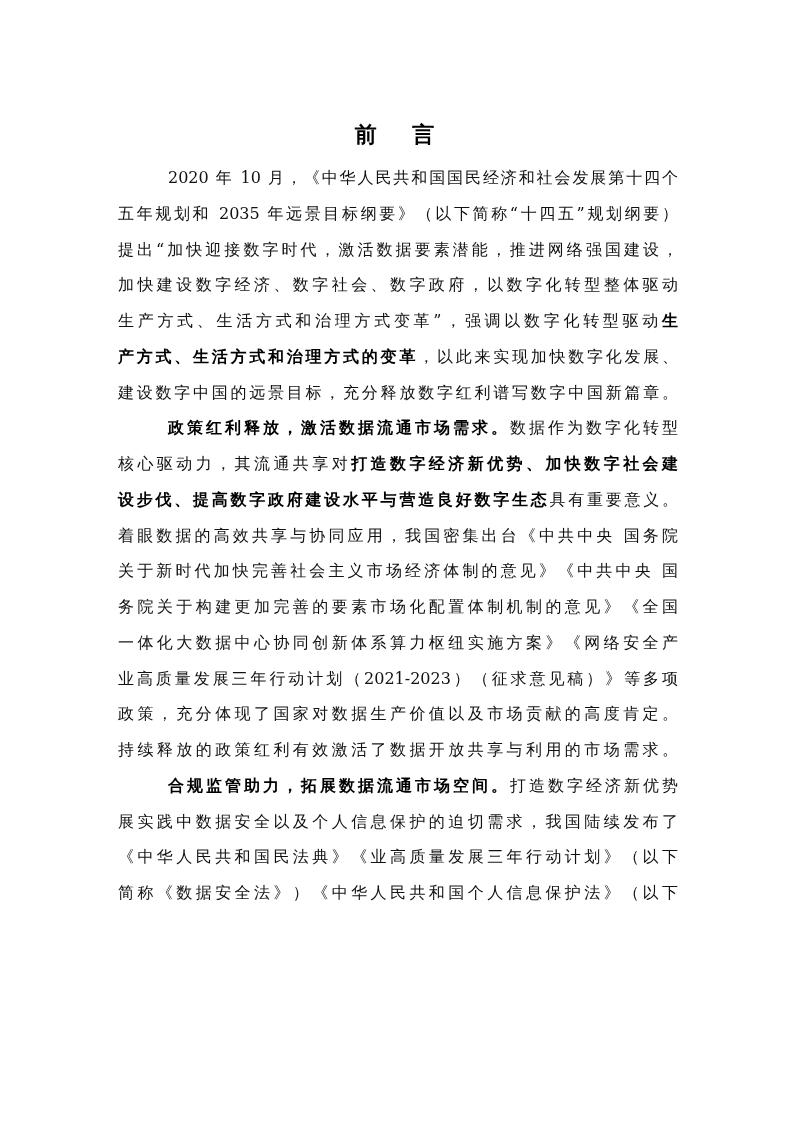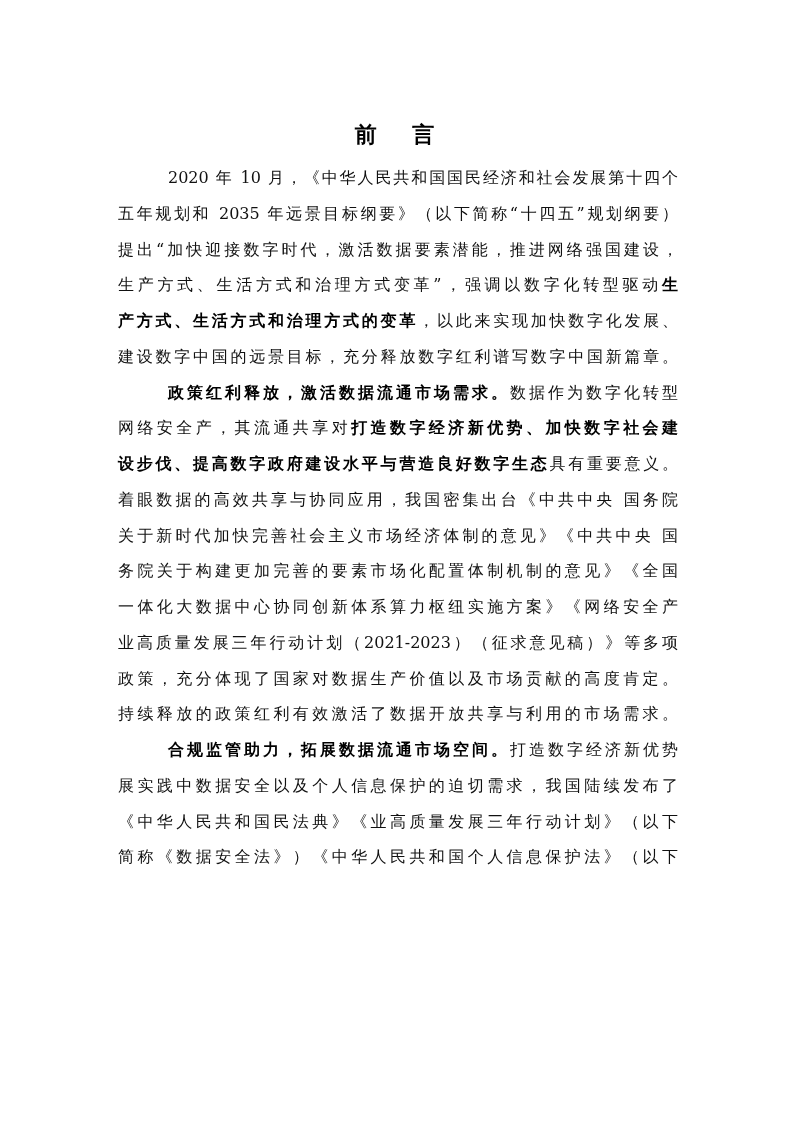--- a/index.html
+++ b/index.html
@@ -66,28 +66,29 @@
 
 <div class="page">
   <div class="title">前 言</div>
 
   <div class="body-text">
 
     <div>
       <div class="line indent"><span>2020 年 10 月，《中华人民共和国国民经济和社会发展第十四个</span></div>
       <div class="line"><span>五年规划和 2035 年远景目标纲要》（以下简称“十四五”规划纲要）</span></div>
       <div class="line"><span>提出“加快迎接数字时代，激活数据要素潜能，推进网络强国建设，</span></div>
+      <div class="line"><span>加快建设数字经济、数字社会、数字政府，以数字化转型整体驱动</span></div>
       <div class="line"><span>生产方式、生活方式和治理方式变革”，强调以数字化转型驱动</span><span class="b">生</span></div>
       <div class="line"><span class="b">产方式、生活方式和治理方式的变革</span><span>，以此来实现加快数字化发展、</span></div>
       <div class="line"><span>建设数字中国的远景目标，充分释放数字红利谱写数字中国新篇章。</span></div>
     </div>
 
     <div>
       <div class="line indent"><span class="b">政策红利释放，激活数据流通市场需求。</span><span>数据作为数字化转型</span></div>
-      <div class="line"><span>网络安全产，其流通共享对</span><span class="b">打造数字经济新优势、加快数字社会建</span></div>
+      <div class="line"><span>核心驱动力，其流通共享对</span><span class="b">打造数字经济新优势、加快数字社会建</span></div>
       <div class="line"><span class="b">设步伐、提高数字政府建设水平与营造良好数字生态</span><span>具有重要意义。</span></div>
       <div class="line"><span>着眼数据的高效共享与协同应用，我国密集出台《中共中央 国务院</span></div>
       <div class="line"><span>关于新时代加快完善社会主义市场经济体制的意见》《中共中央 国</span></div>
       <div class="line"><span>务院关于构建更加完善的要素市场化配置体制机制的意见》《全国</span></div>
       <div class="line"><span>一体化大数据中心协同创新体系算力枢纽实施方案》《网络安全产</span></div>
       <div class="line"><span>业高质量发展三年行动计划（2021-2023）（征求意见稿）》等多项</span></div>
       <div class="line"><span>政策，充分体现了国家对数据生产价值以及市场贡献的高度肯定。</span></div>
       <div class="line"><span>持续释放的政策红利有效激活了数据开放共享与利用的市场需求。</span></div>
     </div>
 

